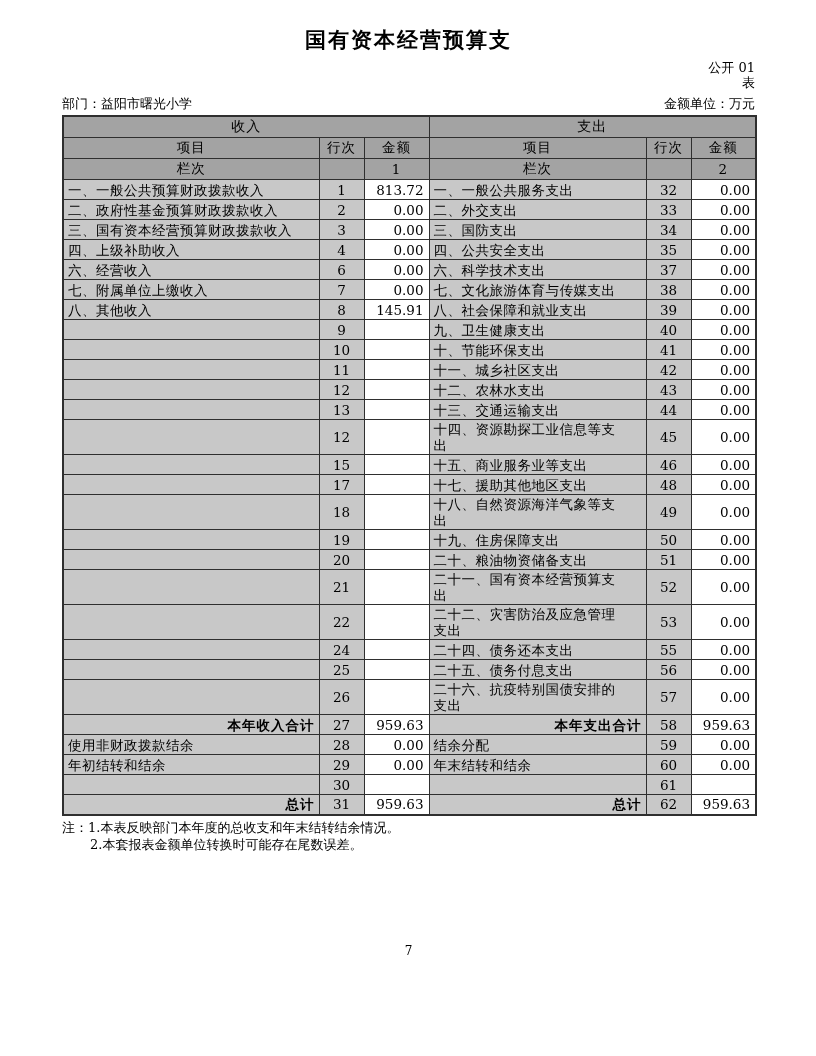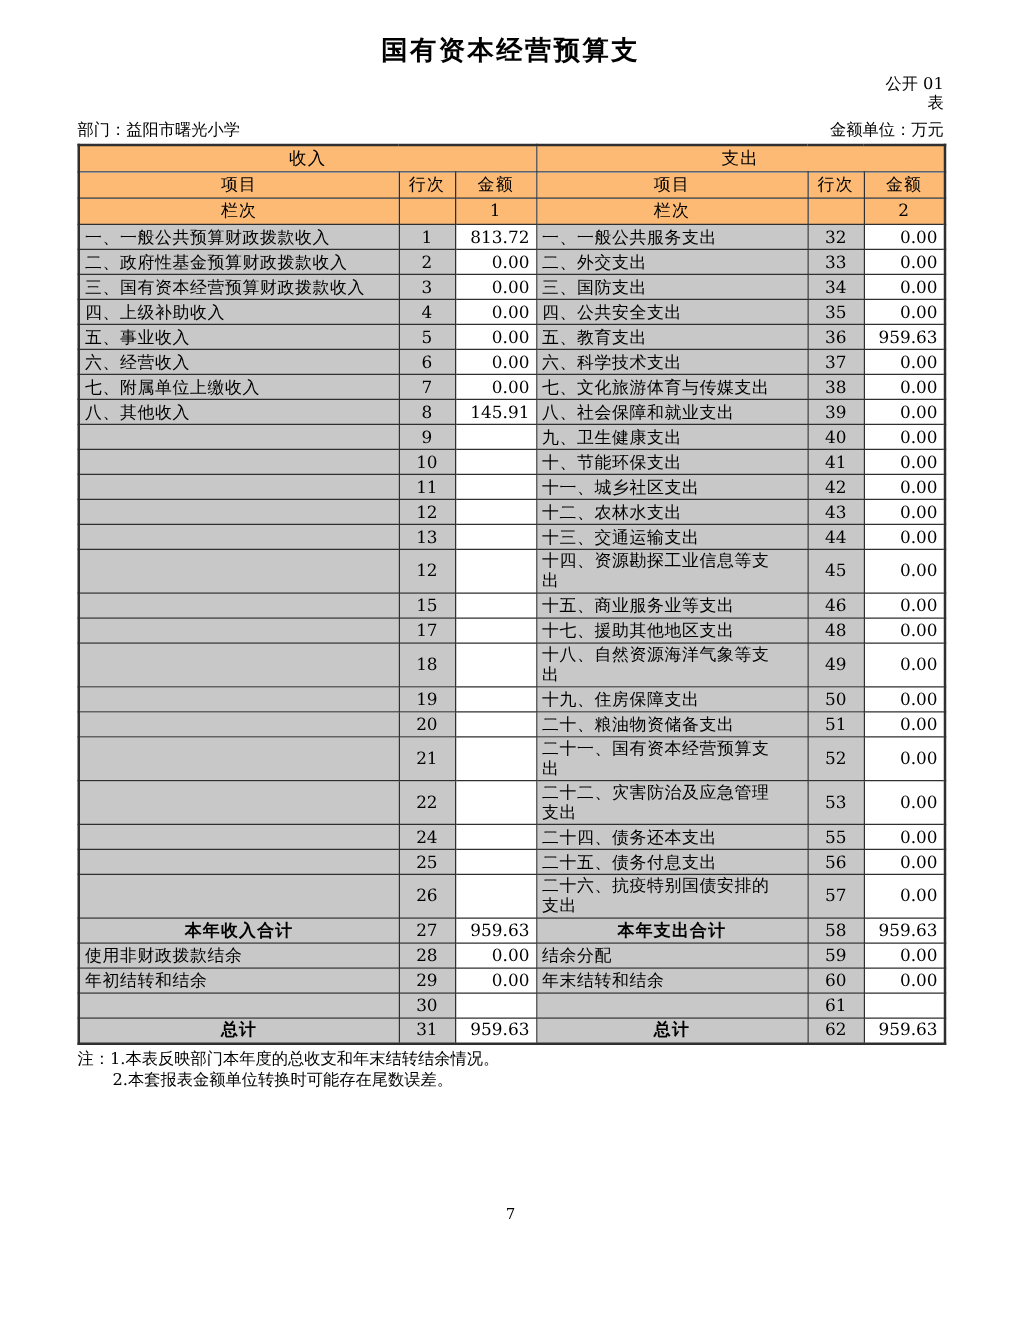--- a/index.html
+++ b/index.html
@@ -19,33 +19,33 @@
     font-size:13px; margin:5px 0 2px 0;
   }
   table.main {
     border-collapse:collapse; table-layout:fixed;
     width:693px; border:2px solid #2f2f2f;
   }
   .main th, .main td {
     border:1px solid #2f2f2f; font-weight:normal; font-size:13.5px;
     overflow:hidden; vertical-align:middle; box-sizing:border-box;
   }
-  .main thead th { background:#fdba74; text-align:center; }
+  .main thead th { background:#a3a3a3; text-align:center; }
   tr.sec th   { height:19px; font-size:14px; letter-spacing:1px; }
   tr.cols th  { height:19px; letter-spacing:1px; }
   tr.lanci th { height:18px; letter-spacing:1px; }
   .main td { height:20px; }
   tr.tall td { height:35px; }
   td.item {
     background:#c8c8c8; text-align:left; padding:0 4px;
     letter-spacing:0.5px; white-space:pre-line; line-height:16px;
   }
   td.rowno  { background:#c8c8c8; text-align:center; }
   td.amount { background:#ffffff; text-align:right; padding:0 5px; }
-  tr.total td.item { text-align:center; font-weight:bold; letter-spacing:1px; }
+  tr.total td.item { text-align:right; font-weight:bold; letter-spacing:1px; }
   tr.total td.amount { font-weight:normal; }
   .notes { font-size:13px; line-height:17.5px; margin-top:3px; }
   .note2 { padding-left:28px; }
   .pageno { text-align:center; font-size:12px; margin-top:90px; }
 </style>
 </head>
 <body>
 
 <div class="sheet">
 
@@ -119,28 +119,20 @@
         </tr>
         <tr>
           <td class="item">四、上级补助收入</td>
           <td class="rowno">4</td>
           <td class="amount">0.00</td>
           <td class="item">四、公共安全支出</td>
           <td class="rowno">35</td>
           <td class="amount">0.00</td>
         </tr>
         <tr>
-          <td class="item">五、事业收入</td>
-          <td class="rowno">5</td>
-          <td class="amount">0.00</td>
-          <td class="item">五、教育支出</td>
-          <td class="rowno">36</td>
-          <td class="amount">959.63</td>
-        </tr>
-        <tr>
           <td class="item">六、经营收入</td>
           <td class="rowno">6</td>
           <td class="amount">0.00</td>
           <td class="item">六、科学技术支出</td>
           <td class="rowno">37</td>
           <td class="amount">0.00</td>
         </tr>
         <tr>
           <td class="item">七、附属单位上缴收入</td>
           <td class="rowno">7</td>

